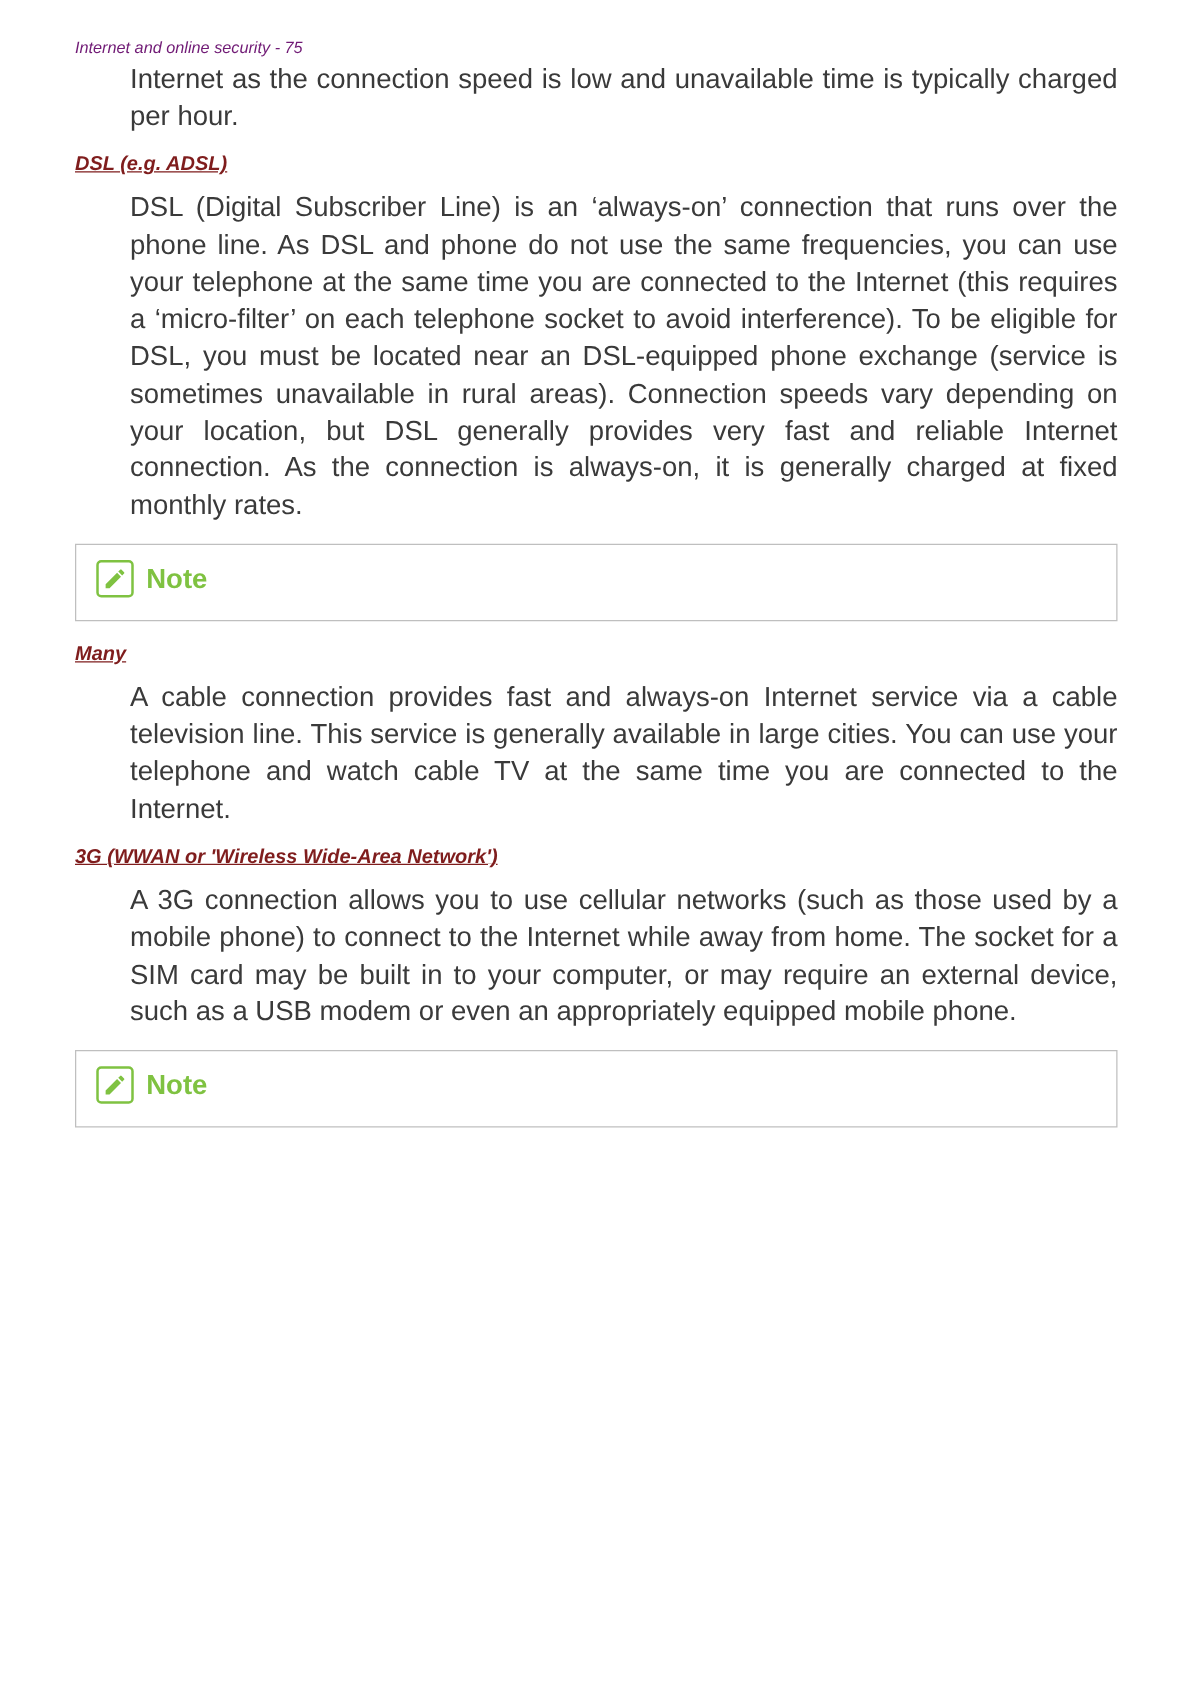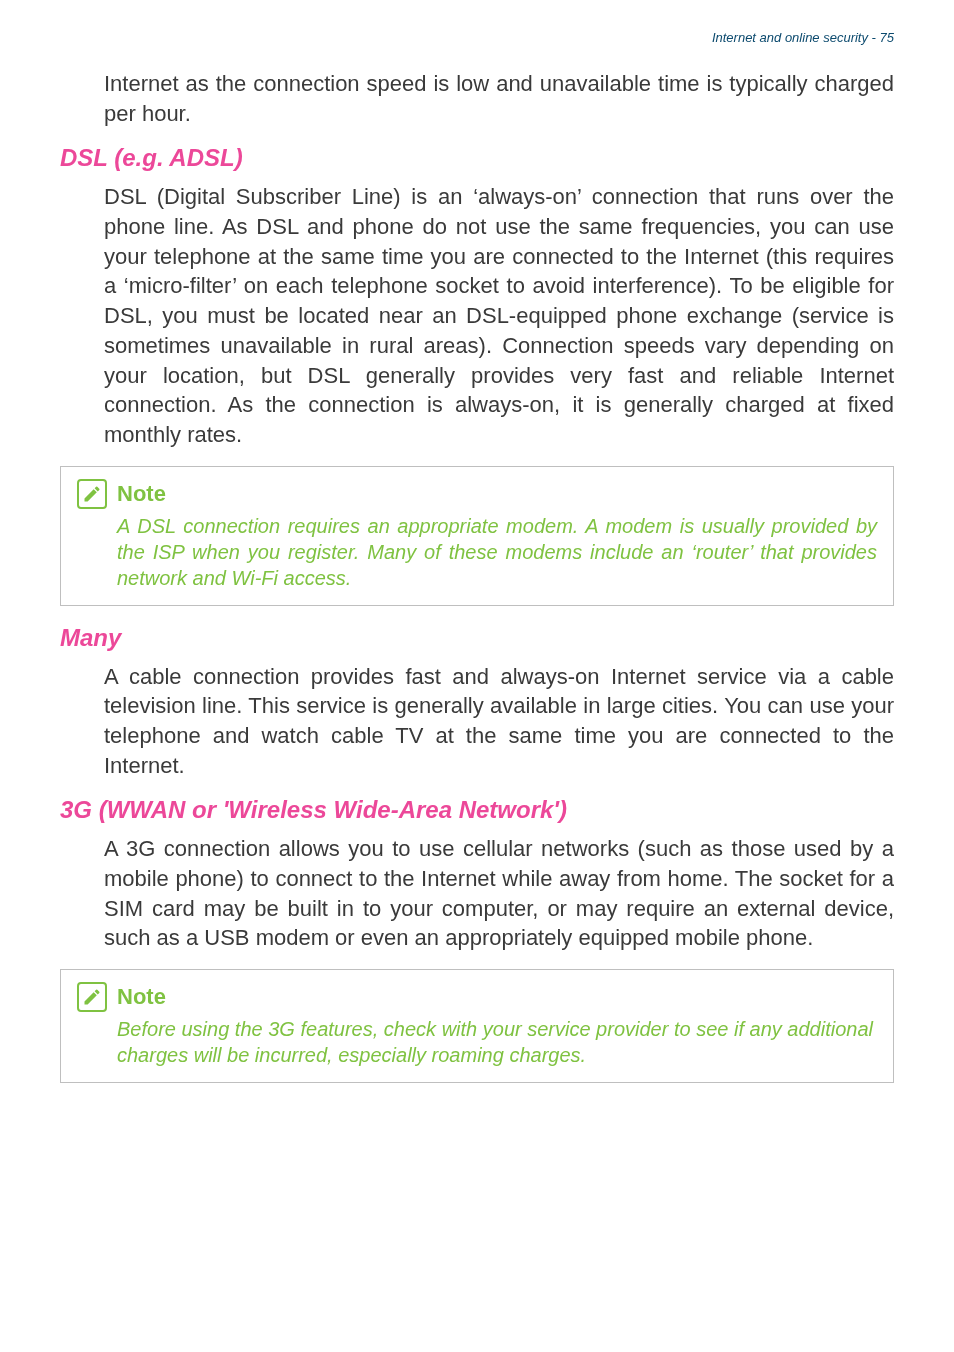--- a/index.html
+++ b/index.html
@@ -5,38 +5,38 @@
   * { margin: 0; padding: 0; box-sizing: border-box; }
   body {
     font-family: Arial, Helvetica, sans-serif;
     background: #ffffff;
     width: 954px;
     min-height: 1352px;
     padding: 30px 60px 40px 60px;
     color: #3a3a3a;
   }
   .page-header {
-    text-align: right;
     font-style: italic;
     font-size: 13px;
-    color: #0c4a6e;
-    margin-bottom: 24px;
+    color: #701a75;
+    margin-bottom: 3px;
   }
   .body-para {
     font-size: 22px;
     line-height: 1.35;
     margin-left: 44px;
     color: #3a3a3a;
     margin-bottom: 16px;
   }
   .body-para.justify { text-align: justify; }
   .section-heading {
-    font-size: 24px;
+    font-size: 16px;
     font-style: italic;
-    color: #ec4899;
+    text-decoration: underline;
+    color: #7f1d1d;
     margin-bottom: 10px;
     margin-top: 6px;
   }
   .note-box {
     border: 1px solid #bfbfbf;
     margin: 14px 0 18px 0;
     padding: 12px 16px 14px 16px;
     position: relative;
   }
   .note-row {
@@ -83,32 +83,30 @@
 
 <div class="note-box">
   <div class="note-row">
     <span class="note-icon">
       <svg viewBox="0 0 24 24" width="20" height="20">
         <path d="M3 17.25V21h3.75l11-11-3.75-3.75-11 11zM20.7 7.05a1 1 0 0 0 0-1.41l-2.34-2.34a1 1 0 0 0-1.41 0l-1.83 1.83 3.75 3.75 1.83-1.83z" fill="#7fc241"></path>
       </svg>
     </span>
     <span class="note-title">Note</span>
   </div>
-  <p class="note-text">A DSL connection requires an appropriate modem. A modem is usually provided by the ISP when you register. Many of these modems include an ‘router’ that provides network and Wi-Fi access.</p>
 </div>
 
 <h3 class="section-heading">Many</h3>
 <p class="body-para justify">A cable connection provides fast and always-on Internet service via a cable television line. This service is generally available in large cities. You can use your telephone and watch cable TV at the same time you are connected to the Internet.</p>
 
 <h3 class="section-heading">3G (WWAN or 'Wireless Wide-Area Network')</h3>
 <p class="body-para justify">A 3G connection allows you to use cellular networks (such as those used by a mobile phone) to connect to the Internet while away from home. The socket for a SIM card may be built in to your computer, or may require an external device, such as a USB modem or even an appropriately equipped mobile phone.</p>
 
 <div class="note-box">
   <div class="note-row">
     <span class="note-icon">
       <svg viewBox="0 0 24 24" width="20" height="20">
         <path d="M3 17.25V21h3.75l11-11-3.75-3.75-11 11zM20.7 7.05a1 1 0 0 0 0-1.41l-2.34-2.34a1 1 0 0 0-1.41 0l-1.83 1.83 3.75 3.75 1.83-1.83z" fill="#7fc241"></path>
       </svg>
     </span>
     <span class="note-title">Note</span>
   </div>
-  <p class="note-text left">Before using the 3G features, check with your service provider to see if any additional charges will be incurred, especially roaming charges.</p>
 </div>
 
 </body></html>

